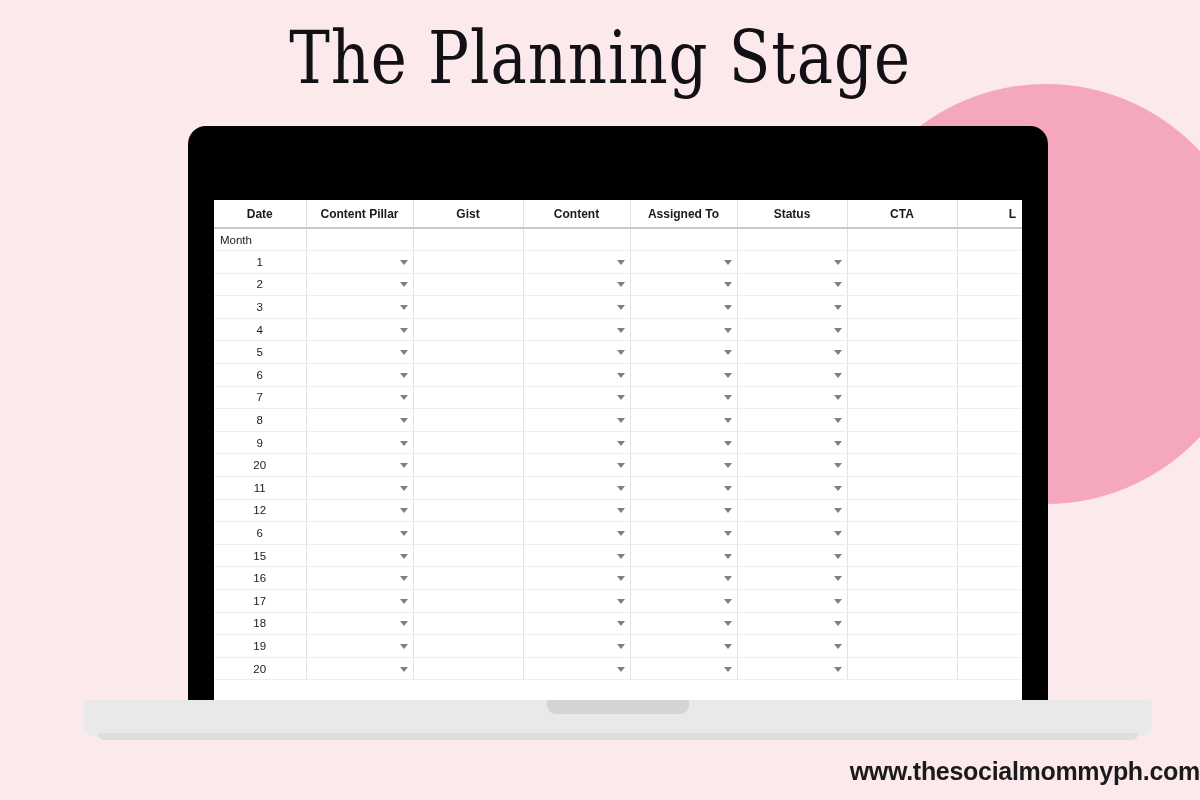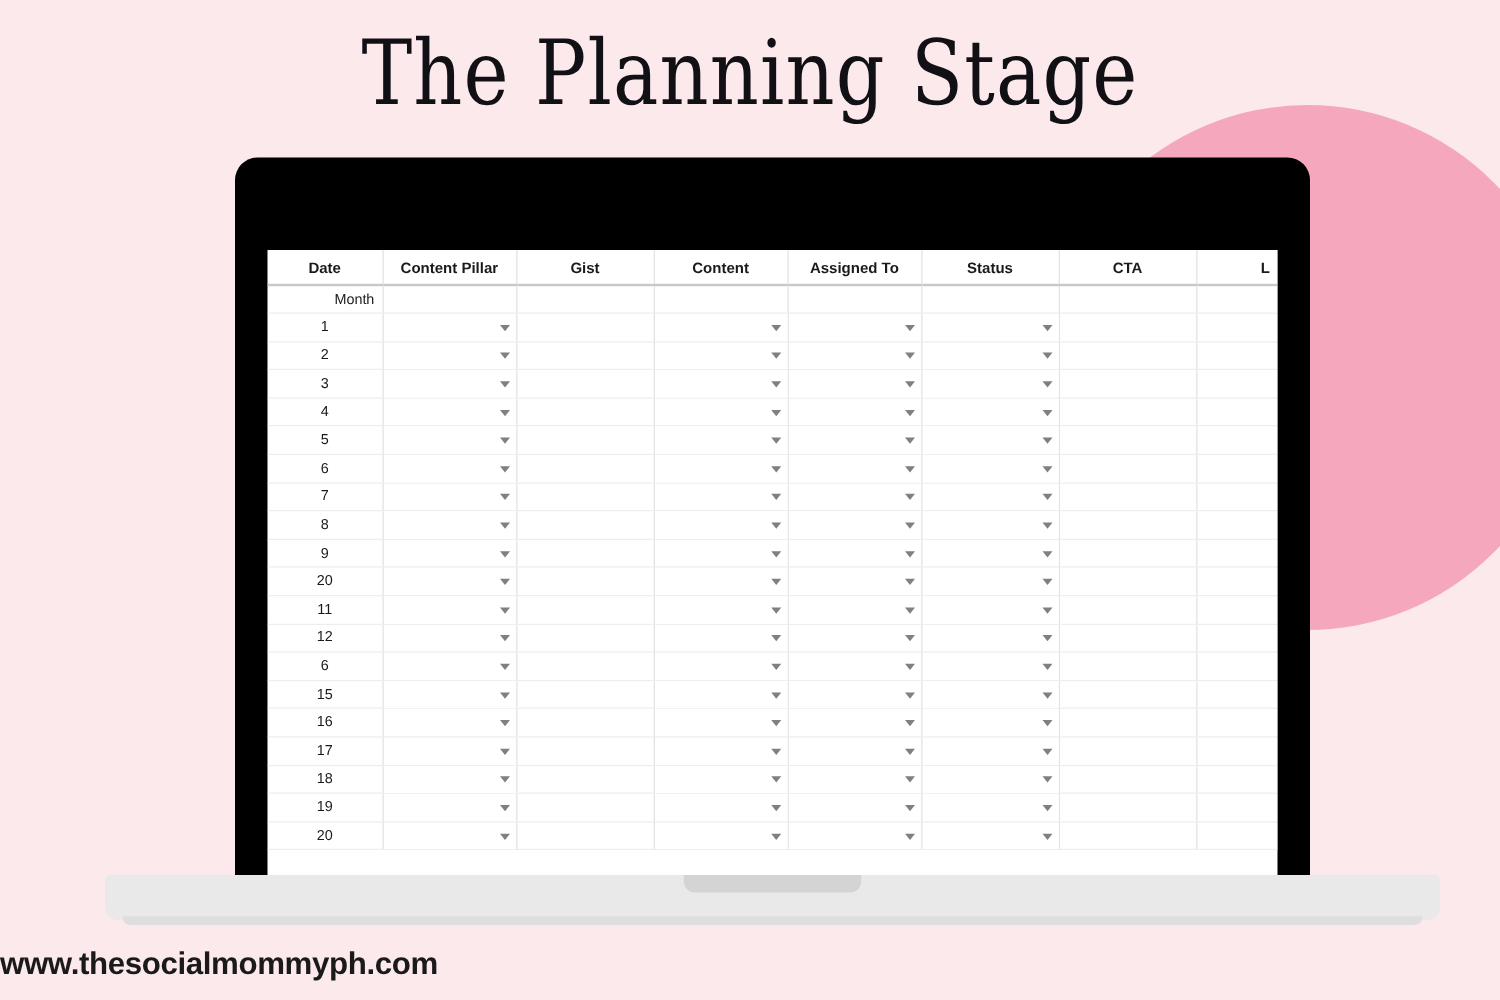--- a/index.html
+++ b/index.html
@@ -106,39 +106,39 @@
   .col-date   { width:92px; }
   .col-pillar { width:107px; }
   .col-gist   { width:110px; }
   .col-mat    { width:107px; }
   .col-assign { width:107px; }
   .col-status { width:110px; }
   .col-cta    { width:110px; }
   .col-last   { width:65px; }
 
   td.cell-date { text-align:center; font-size:12px; }
-  td.cell-month { text-align:right; font-size:12px; height:26px; }
+  td.cell-month { text-align:left; font-size:12px; height:26px; }
   tr.row-month td { height:26px; border-bottom:1px solid #e6e6e8; }
 
   .cell-dd { position:relative; }
   .dd-arrow {
     position:absolute;
     right:5px; top:50%;
     margin-top:-2px;
     width:0; height:0;
     border-left:4.5px solid transparent;
     border-right:4.5px solid transparent;
     border-top:5px solid #7f7f84;
   }
 
   
   #footer-url {
     position:absolute;
     left:0; top:757px; width:1200px;
-    text-align:left;
+    text-align:right;
     z-index:4;
     font-size:25px;
     font-weight:bold;
     color:#1a1a1a;
     letter-spacing:-0.3px;
   }
 </style>
 </head>
 <body>
 

